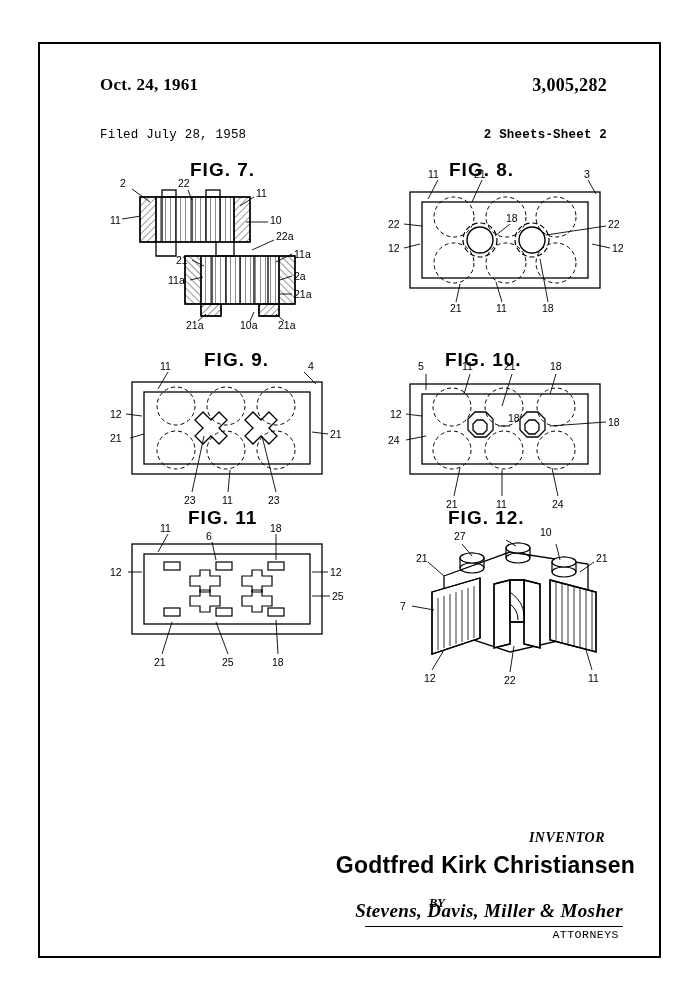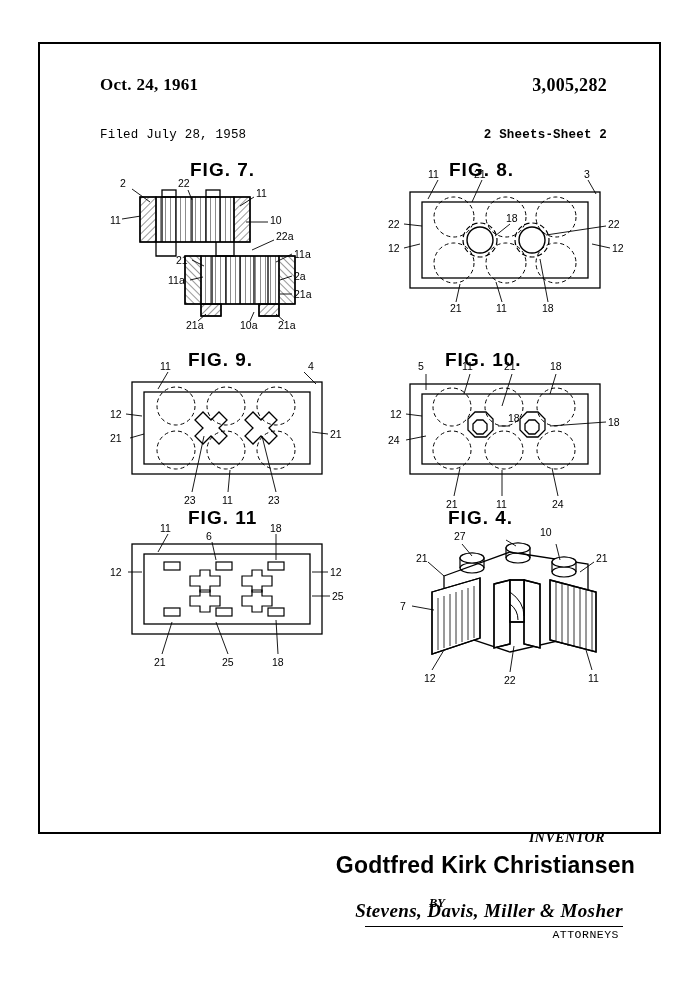--- a/index.html
+++ b/index.html
@@ -19,21 +19,21 @@
     width: 699px;
     height: 1000px;
     background: #ffffff;
     box-sizing: border-box;
   }
   #sheet {
     position: absolute;
     left: 38px;
     top: 42px;
     width: 623px;
-    height: 792px;
+    height: 916px;
     border: 2px solid #000;
     box-sizing: border-box;
     background: #fff;
   }
   
   .hdr-date {
     position: absolute;
     left: 60px;
     top: 31px;
     font-family: "Liberation Serif", serif;
@@ -175,24 +175,24 @@
 <div id="page">
   <div id="sheet">
 
     <div class="hdr-date">Oct. 24, 1961</div>
     <div class="hdr-patno">3,005,282</div>
     <div class="hdr-filed">Filed July 28, 1958</div>
     <div class="hdr-sheets">2 Sheets-Sheet 2</div>
 
     <div class="figlabel" style="left:150px; top:115px;">FIG. 7.</div>
     <div class="figlabel" style="left:409px; top:115px;">FIG. 8.</div>
-    <div class="figlabel" style="left:148px; top:305px;">FIG. 9.</div>
+    <div class="figlabel" style="left:164px; top:305px;">FIG. 9.</div>
     <div class="figlabel" style="left:405px; top:305px;">FIG. 10.</div>
     <div class="figlabel" style="left:148px; top:463px;text-align:center;">FIG. 11</div>
-    <div class="figlabel" style="left:408px; top:463px;">FIG. 4.</div>
+    <div class="figlabel" style="left:408px; top:463px;">FIG. 12.</div>
 
     <svg class="draw" viewBox="0 0 623 916">
       <defs>
         <pattern id="hatchR" width="5" height="5" patternUnits="userSpaceOnUse" patternTransform="rotate(45)">
           <line x1="0" y1="0" x2="0" y2="5" stroke="#000" stroke-width="0.8"></line>
         </pattern>
         <pattern id="hatchL" width="5" height="5" patternUnits="userSpaceOnUse" patternTransform="rotate(-45)">
           <line x1="0" y1="0" x2="0" y2="5" stroke="#000" stroke-width="0.8"></line>
         </pattern>
         <pattern id="vert" width="5" height="5" patternUnits="userSpaceOnUse">

